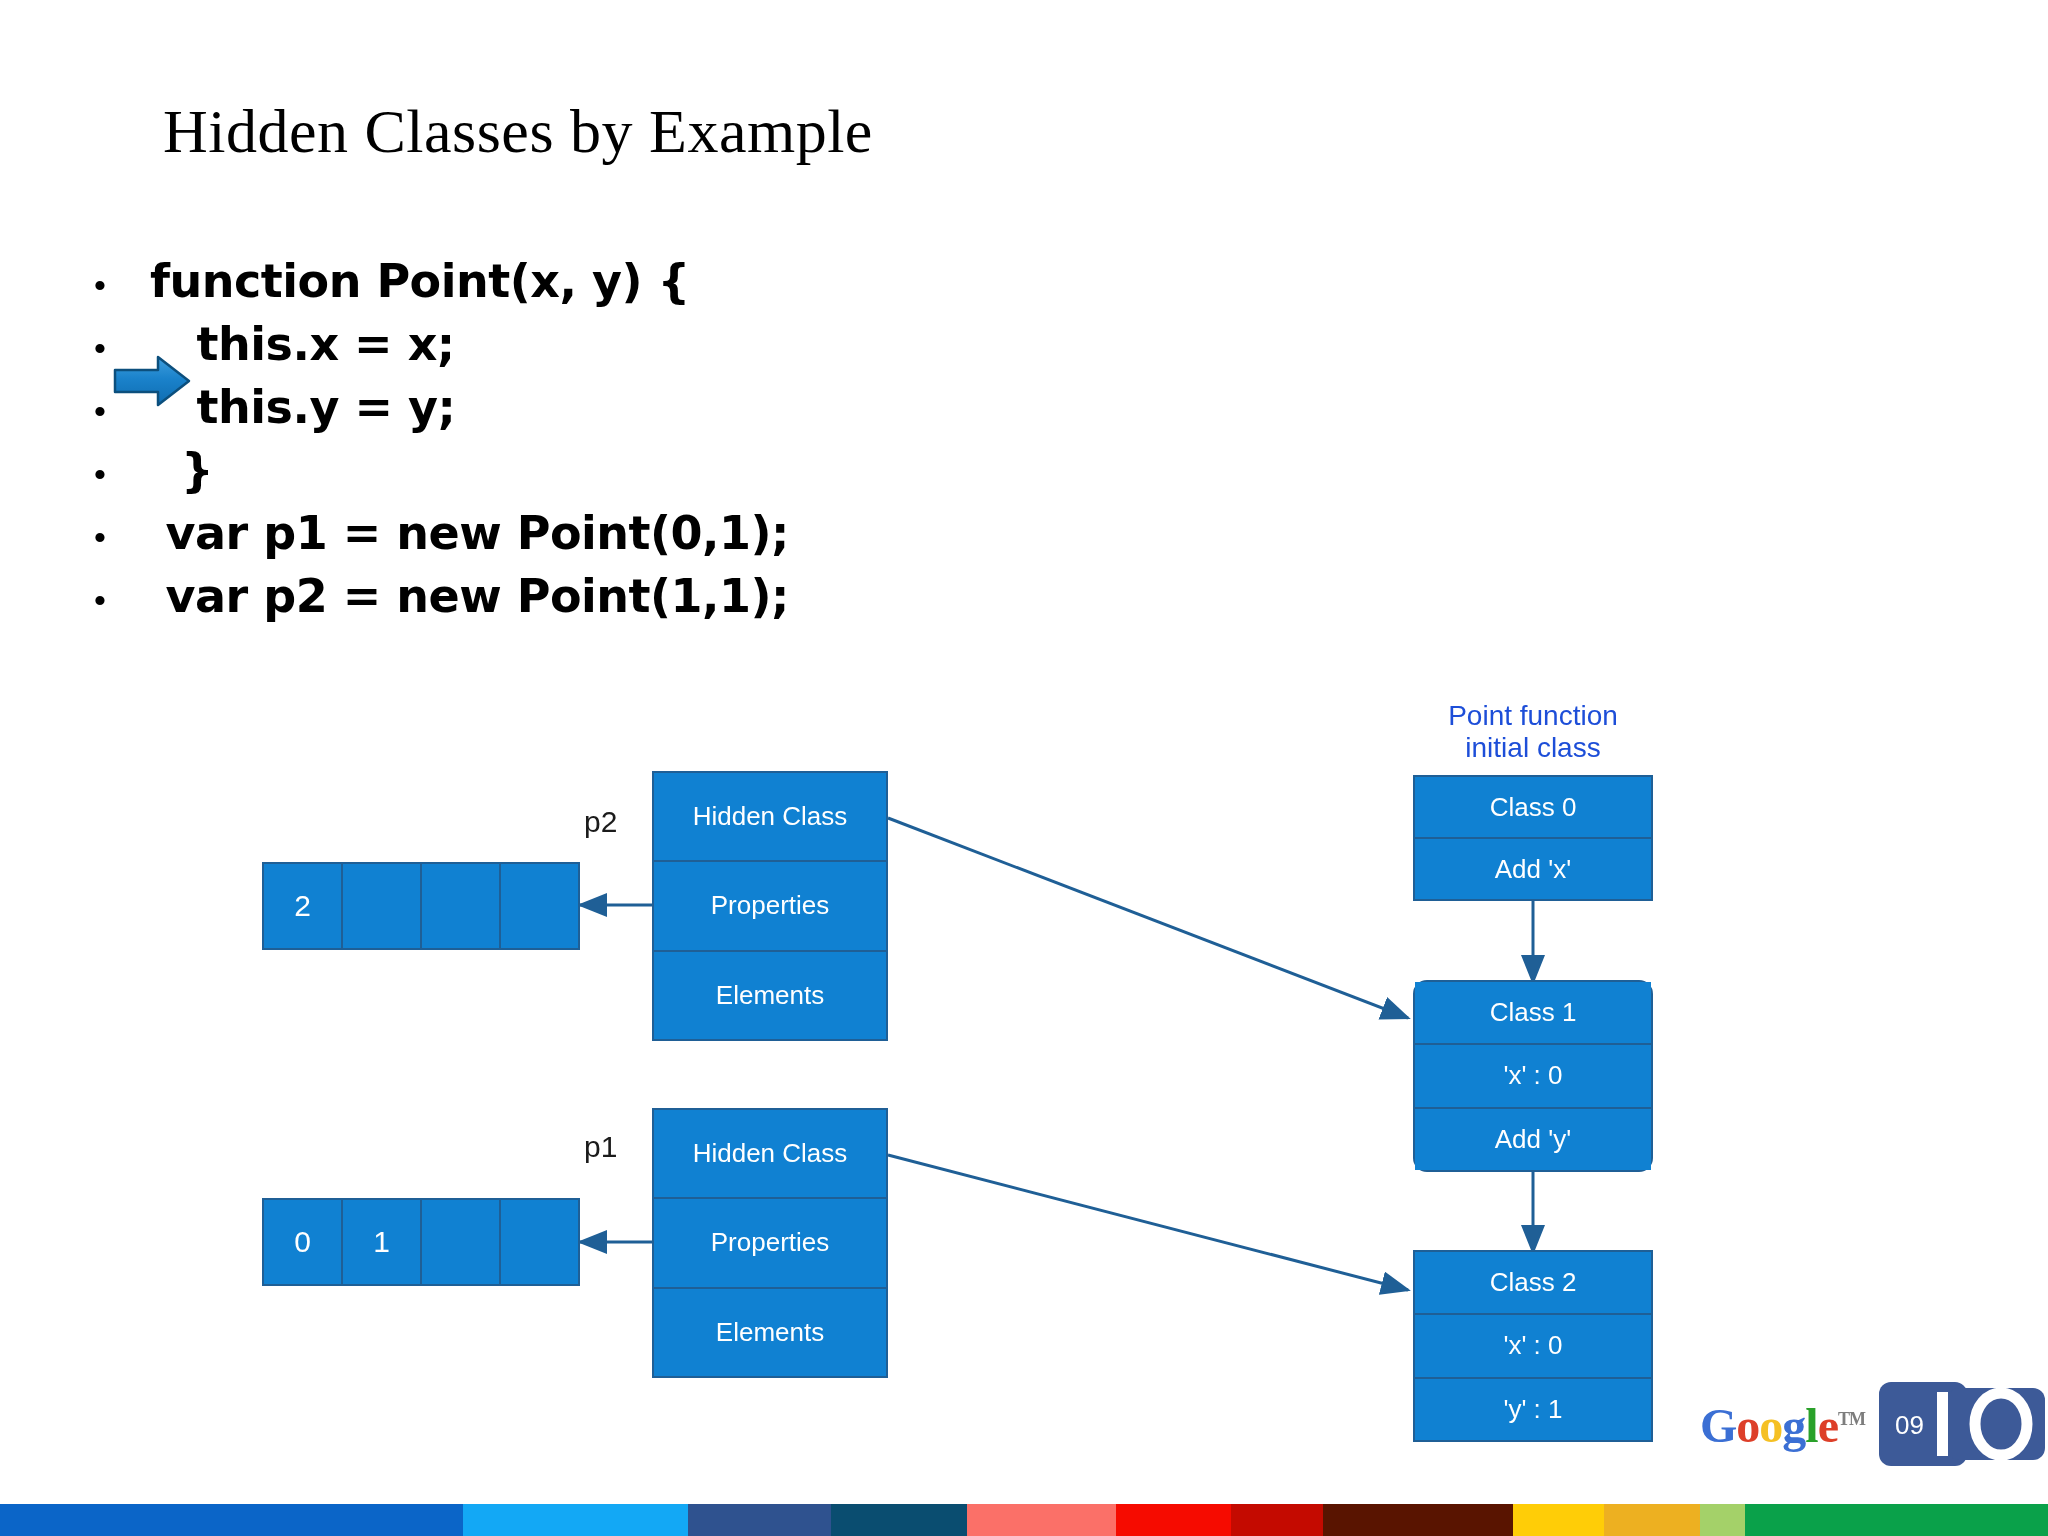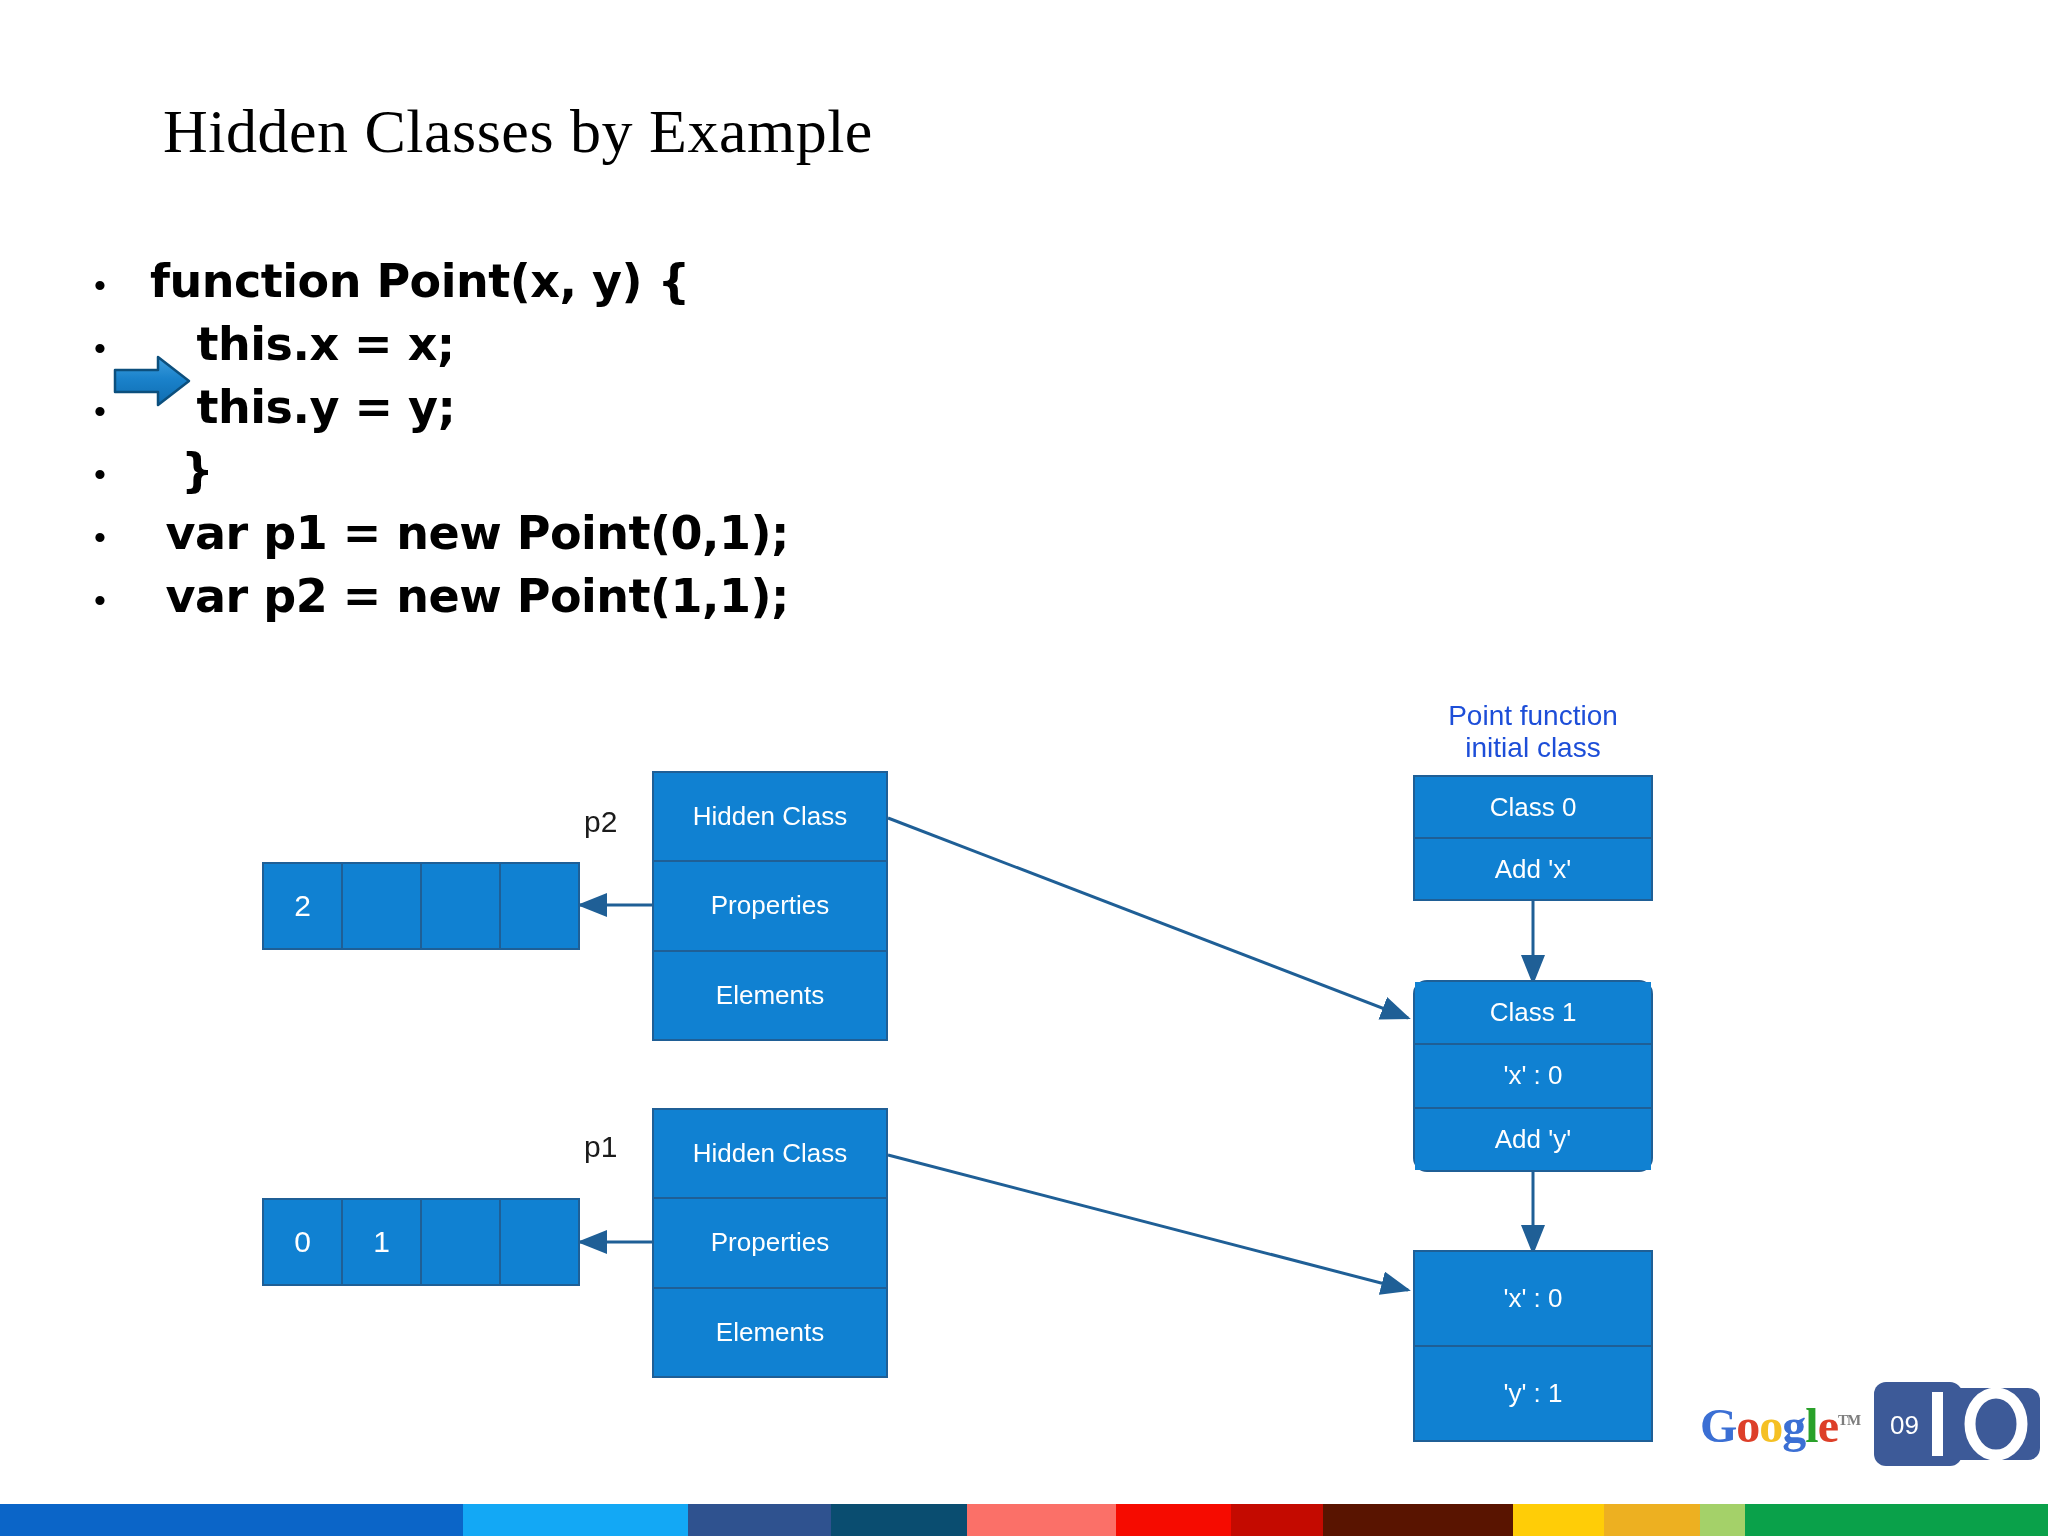--- a/index.html
+++ b/index.html
@@ -161,21 +161,21 @@
     position: relative;
     top: 2px;
   }
   #google-wordmark .g1 { color: #3b6fd4; }
   #google-wordmark .o1 { color: #dd3f29; }
   #google-wordmark .o2 { color: #f5c024; }
   #google-wordmark .g2 { color: #3b6fd4; }
   #google-wordmark .l1 { color: #2aa12a; }
   #google-wordmark .e1 { color: #dd3f29; }
   #google-wordmark .tm {
-    font-size: 15px;
+    font-size: 18px;
     vertical-align: super;
     color: #7d7d7d;
   }
   #io-mark {
     margin-left: 14px;
     position: relative;
     width: 168px;
     height: 88px;
   }
 
@@ -295,20 +295,21 @@
       <div class="row" style="background: rgb(16, 129, 210); border-color: rgb(31, 95, 150);">Add 'x'</div>
     </div>
 
     <div class="dbox" style="left: 1413px; top: 980px; width: 240px; height: 192px; background: rgb(16, 129, 210); border-color: rgb(31, 95, 150); border-radius: 14px;">
       <div class="row" style="background: rgb(16, 129, 210); border-color: rgb(31, 95, 150);">Class 1</div>
       <div class="row" style="background: rgb(16, 129, 210); border-color: rgb(31, 95, 150);">'x' : 0</div>
       <div class="row" style="background: rgb(16, 129, 210); border-color: rgb(31, 95, 150);">Add 'y'</div>
     </div>
 
     <div class="dbox" style="left: 1413px; top: 1250px; width: 240px; height: 192px; background: rgb(16, 129, 210); border-color: rgb(31, 95, 150);">
+      <div class="row" style="background: rgb(16, 129, 210); border-color: rgb(31, 95, 150);">Class 2</div>
       <div class="row" style="background: rgb(16, 129, 210); border-color: rgb(31, 95, 150);">'x' : 0</div>
       <div class="row" style="background: rgb(16, 129, 210); border-color: rgb(31, 95, 150);">'y' : 1</div>
     </div>
 
   </div>
 
   <div id="io-logo-group">
     <div id="google-wordmark"><span class="g1">G</span><span class="o1">o</span><span class="o2">o</span><span class="g2">g</span><span class="l1">l</span><span class="e1">e</span><span class="tm">TM</span></div>
 
     <div id="io-mark">

